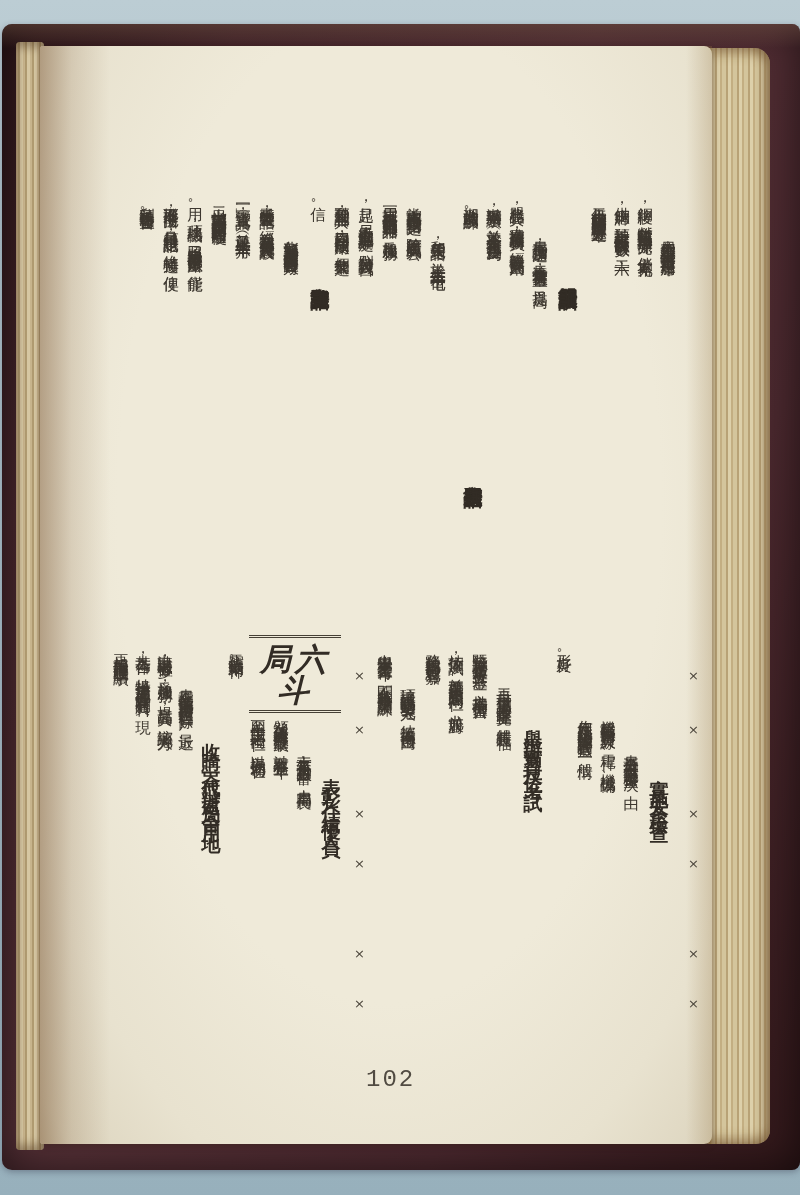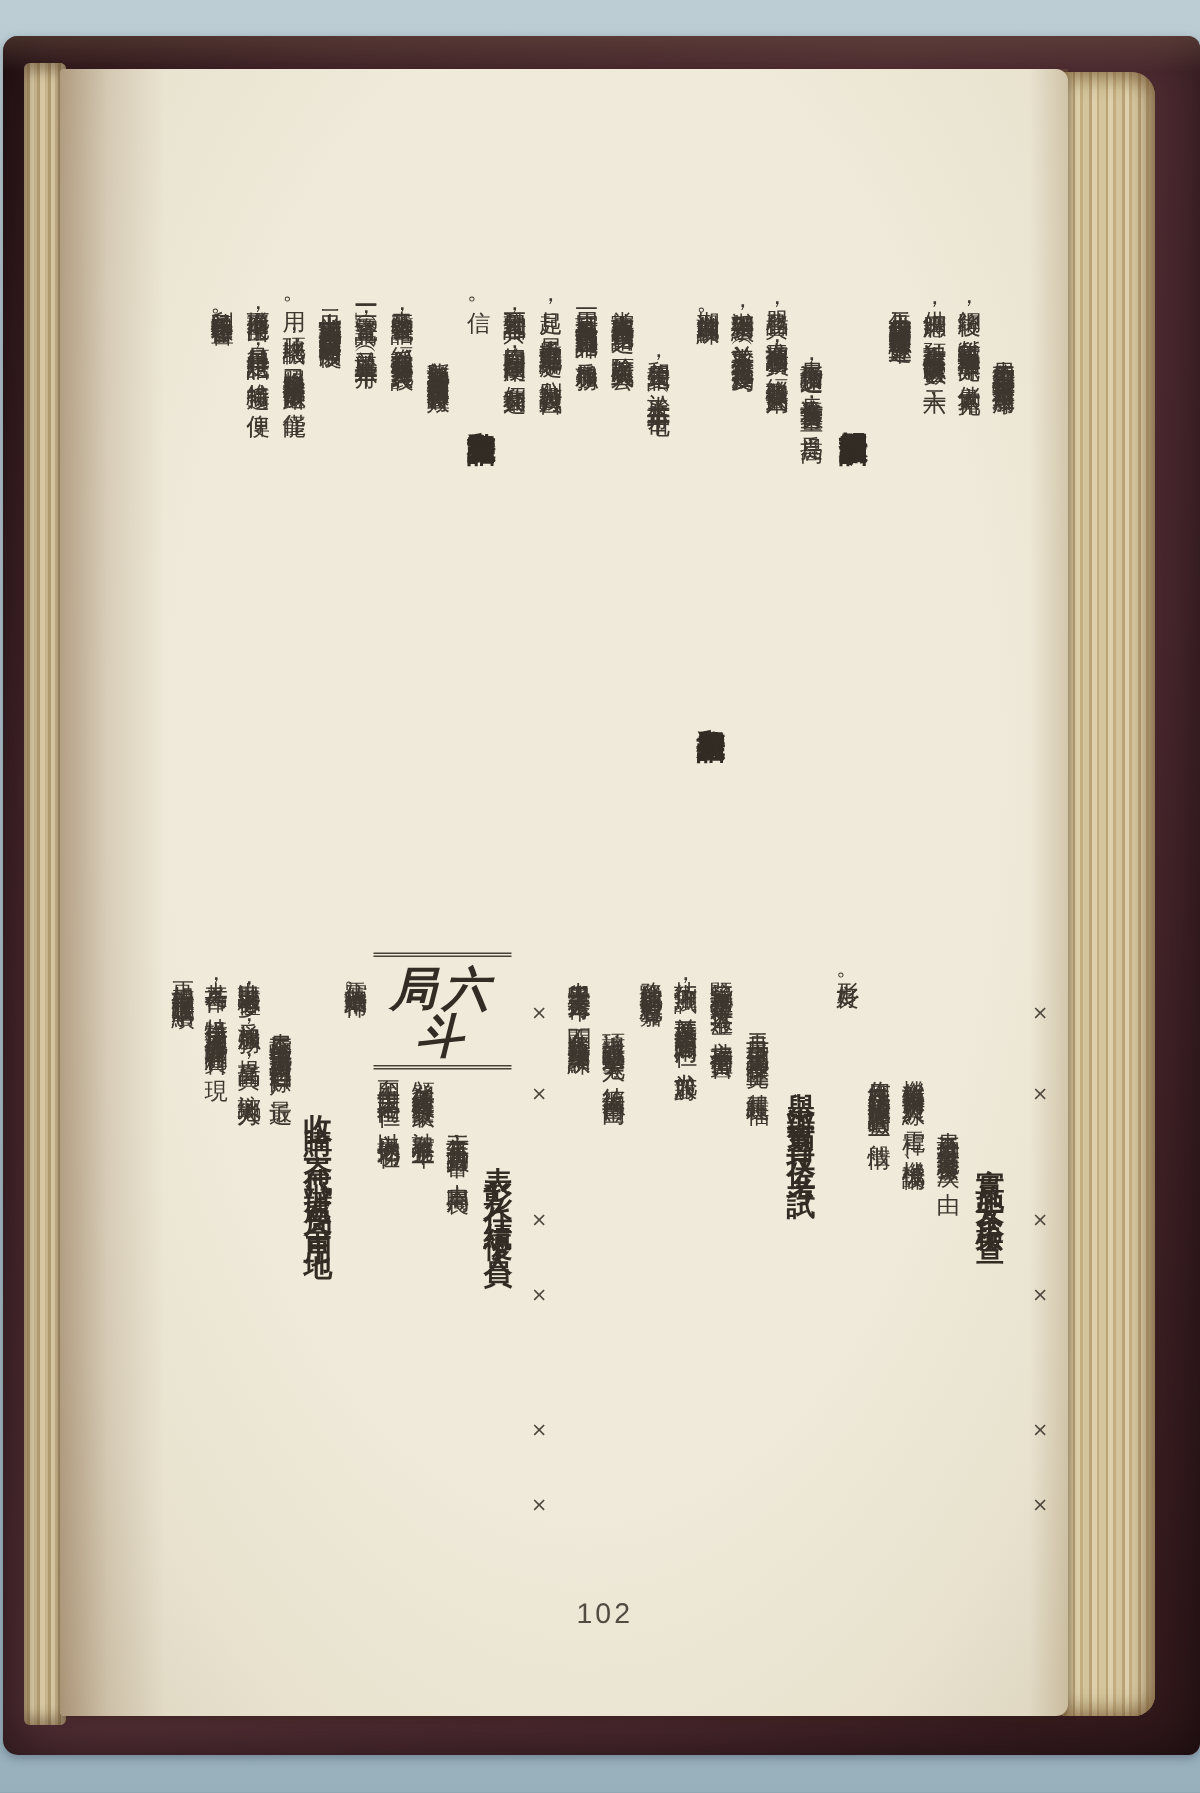--- a/index.html
+++ b/index.html
@@ -59,22 +59,22 @@
   .bureau-box .bname{
     font-size:33px;font-weight:700;letter-spacing:4px;
     font-family:"Liberation Serif",serif;color:#322c25;line-height:1;
   }
 
   
   .xcol{position:absolute;width:16px;height:360px;}
   .xcol span{position:absolute;left:0;font-size:13px;color:#4c463c;font-family:"DejaVu Sans",sans-serif;}
 
   .page-number{
-    position:absolute;left:366px;top:1066px;width:56px;text-align:right;
-    font-size:19px;letter-spacing:2px;color:#514b42;font-family:Liberation Sans, sans-serif;
+    position:absolute;left:366px;top:1066px;width:56px;text-align:left;
+    font-size:24px;letter-spacing:2px;color:#514b42;font-family:Liberation Mono, monospace;
   }
 </style>
 </head>
 <body>
 
 <div class="scene">
   <div class="cover"></div>
   <div class="fore-edge"></div>
   <div class="gutter-edges"></div>
   <div class="page"></div>

